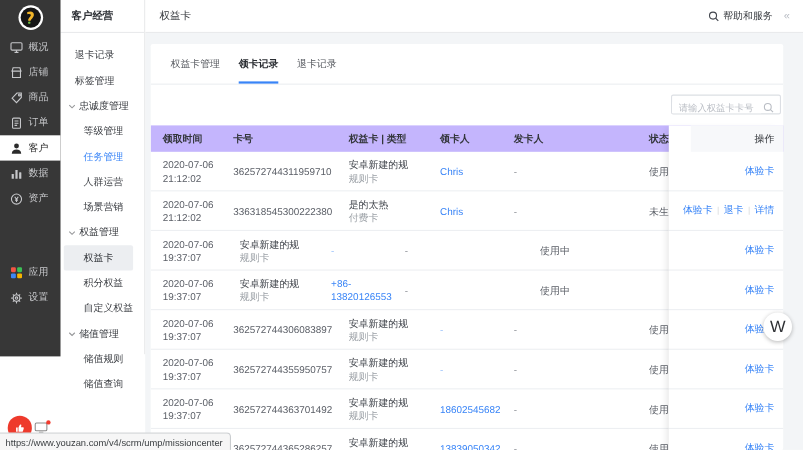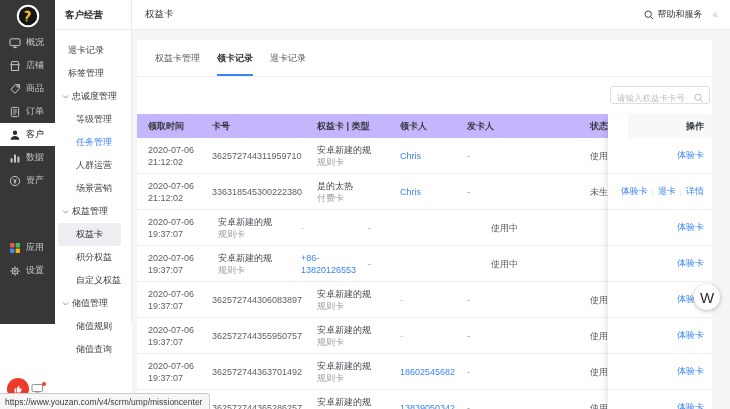--- a/index.html
+++ b/index.html
@@ -75,21 +75,21 @@
   .name { color:#42464d; }
   .subtype { color:#9ba0a6; }
   .link { color:#3884f7; cursor:pointer; }
   .dim-link { color:#9cc3fb; }
   .dash { color:#8f9399; }
 
   
   .ops-col { position:absolute; top:74px; right:0; width:104px; background:#fff;
     box-shadow:-5px 0 6px -3px rgba(0,0,0,.10); }
   .ops-head { height:24px; background:#f7f8fa; display:flex; align-items:center; justify-content:flex-end;
-    padding-right:8px; font-weight:bold; color:#33363b;margin-left:20px; }
+    padding-right:8px; font-weight:normal; color:#33363b;margin-left:20px; }
   .ops-cell { height:36px; border-bottom:1px solid #edeff2; display:flex; align-items:center;
     justify-content:flex-end; padding-right:8px; }
   .ops-cell .op { color:#3884f7; cursor:pointer; }
   .ops-cell .sep { color:#d8dadd; margin:0 4px; font-size:8px; }
 
   
   .watermark { position:absolute; left:694px; top:284px; width:26px; height:26px; border-radius:50%;
     background:#fff; box-shadow:0 1px 4px rgba(0,0,0,.28); display:flex; align-items:center;
     justify-content:center; z-index:6; font-size:15px; color:#2d2f33; }
   .fab { position:absolute; left:7px; top:378px; width:22px; height:22px; border-radius:50%;

